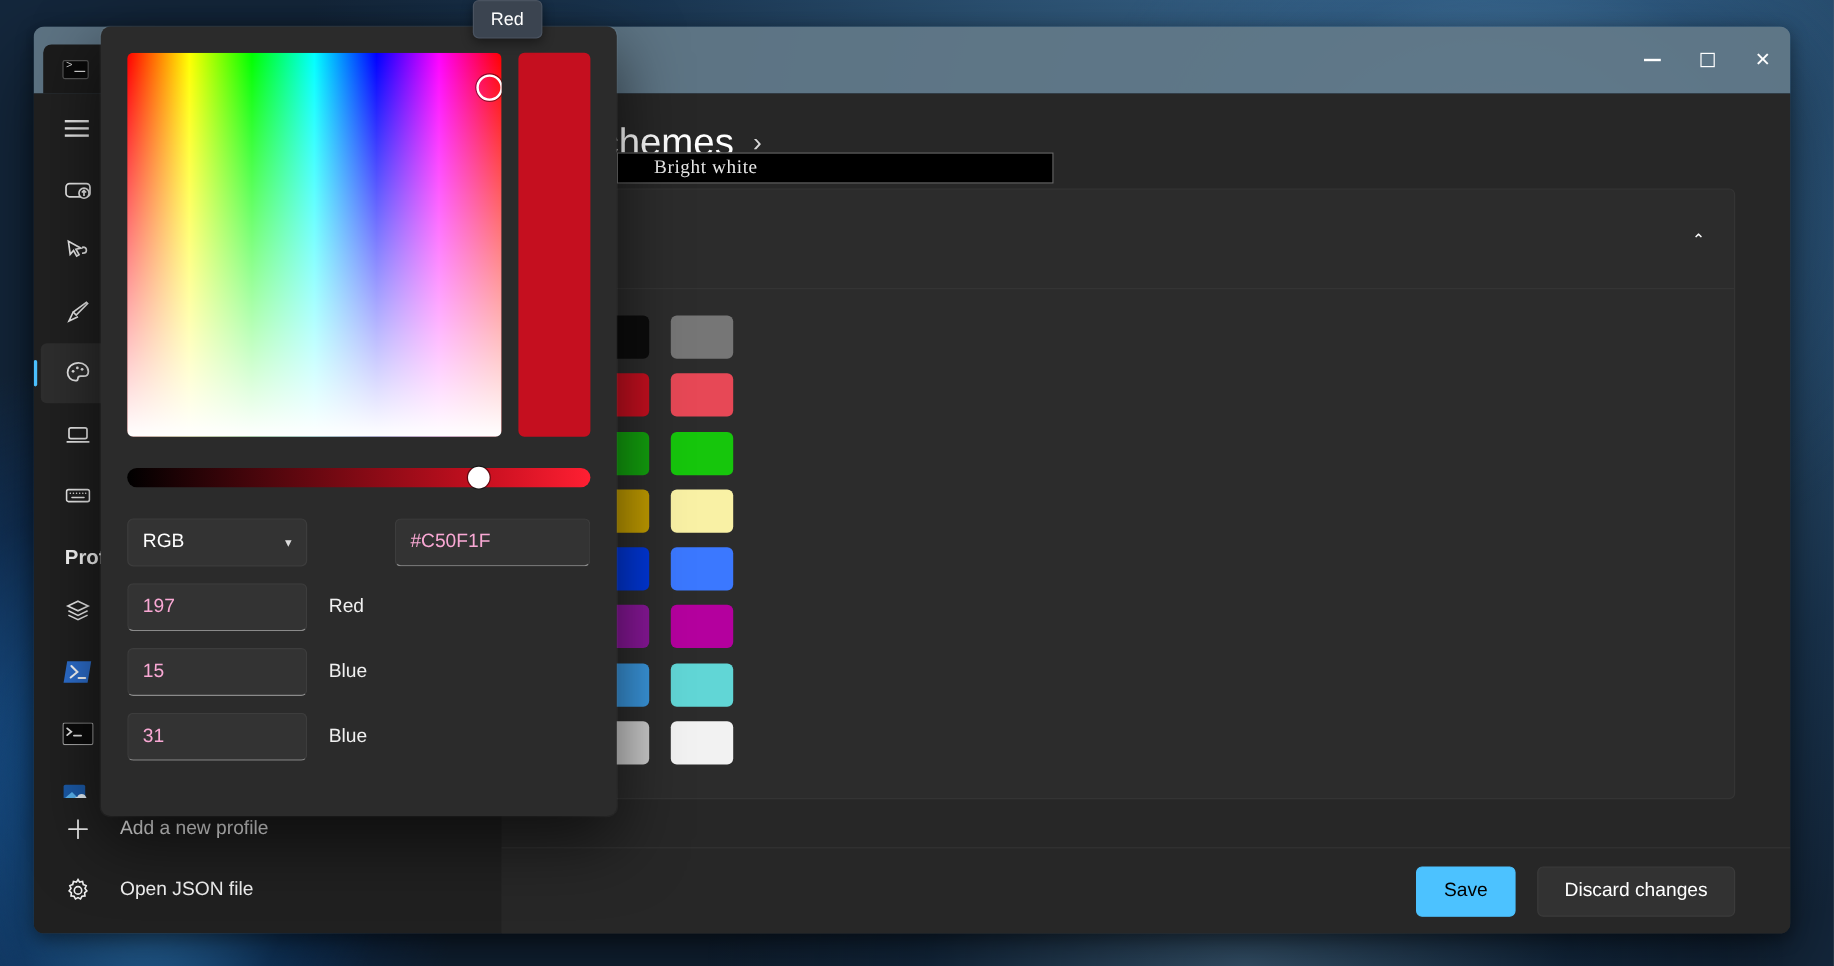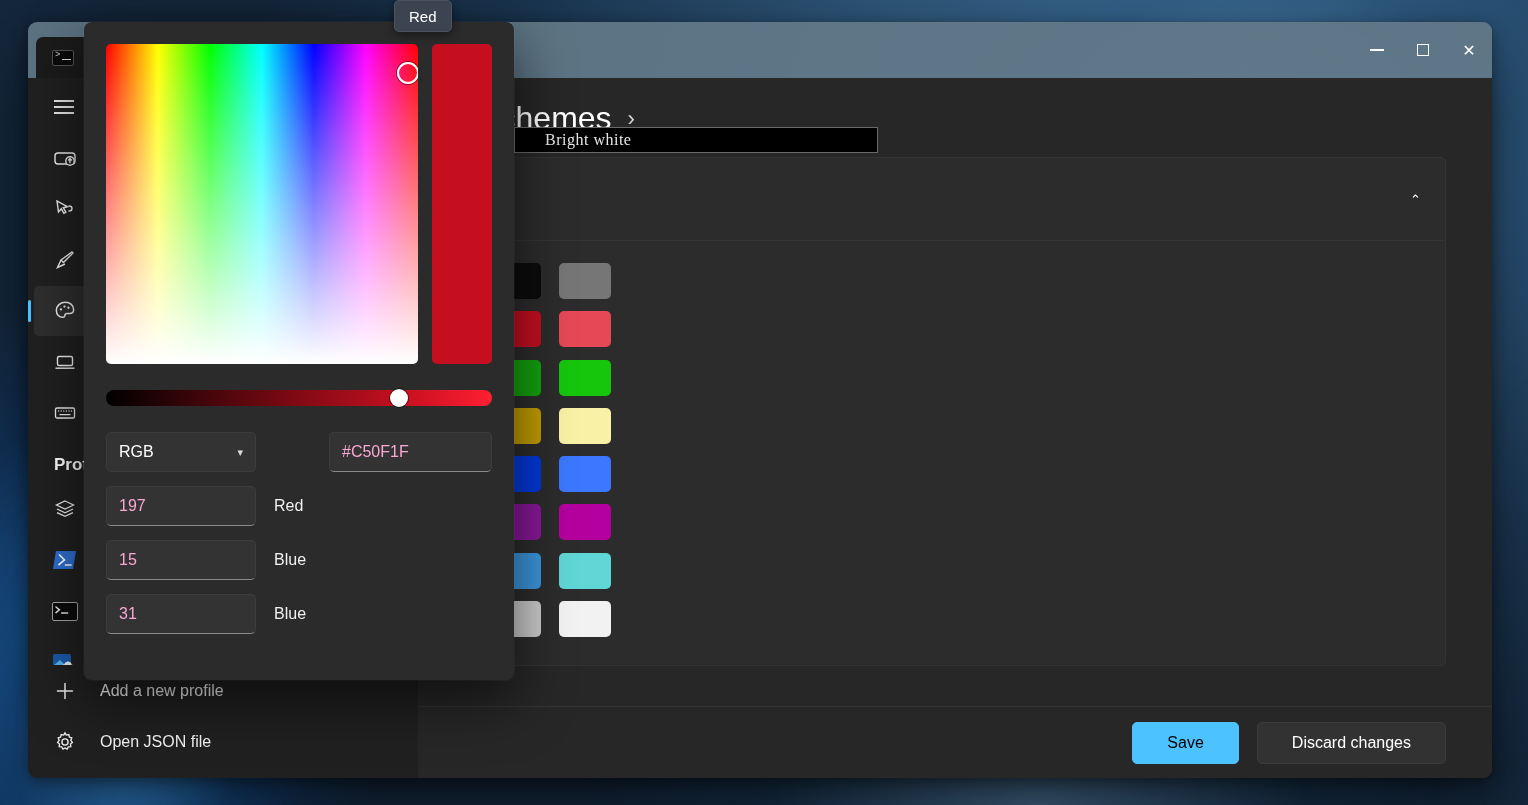--- a/index.html
+++ b/index.html
@@ -115,21 +115,21 @@
 
   .prop-list { display:flex; flex-direction:column; gap:16px; padding-top:6px; }
   .prop-row { display:flex; align-items:center; height:36px; }
   .prop-label { width:210px; color:#f1f1f1; font-size:17px; }
   .prop-swatch { width:42px; height:42px; border-radius:5px; }
 
   .footerbar {
     height:72px; background:#272727; border-top:1px solid #333;
     display:flex; align-items:center; justify-content:flex-end; gap:18px; padding-right:46px;
   }
-  .btn { height:42px; padding: 0 34px; border-radius:5px; font-size:16px;
+  .btn { height:42px; padding: 0 22px; border-radius:5px; font-size:16px;
     display:flex; align-items:center; justify-content:center; border:1px solid #3b3b3b; }
   .btn-accent { background:#4cc2ff; color:#000; border-color:#4cc2ff; }
   .btn-default { background:#323232; color:#fff; }
 
   
   .term-label {
     position:absolute; left: 514px; top: 127px; width: 364px; height: 26px;
     background:#000; border:1px solid #6a6a6a;
     color:#e8e8e8; font-family:Liberation Serif, serif; font-size:16px;
     display:flex; align-items:center; padding-left:30px; letter-spacing:.5px;

